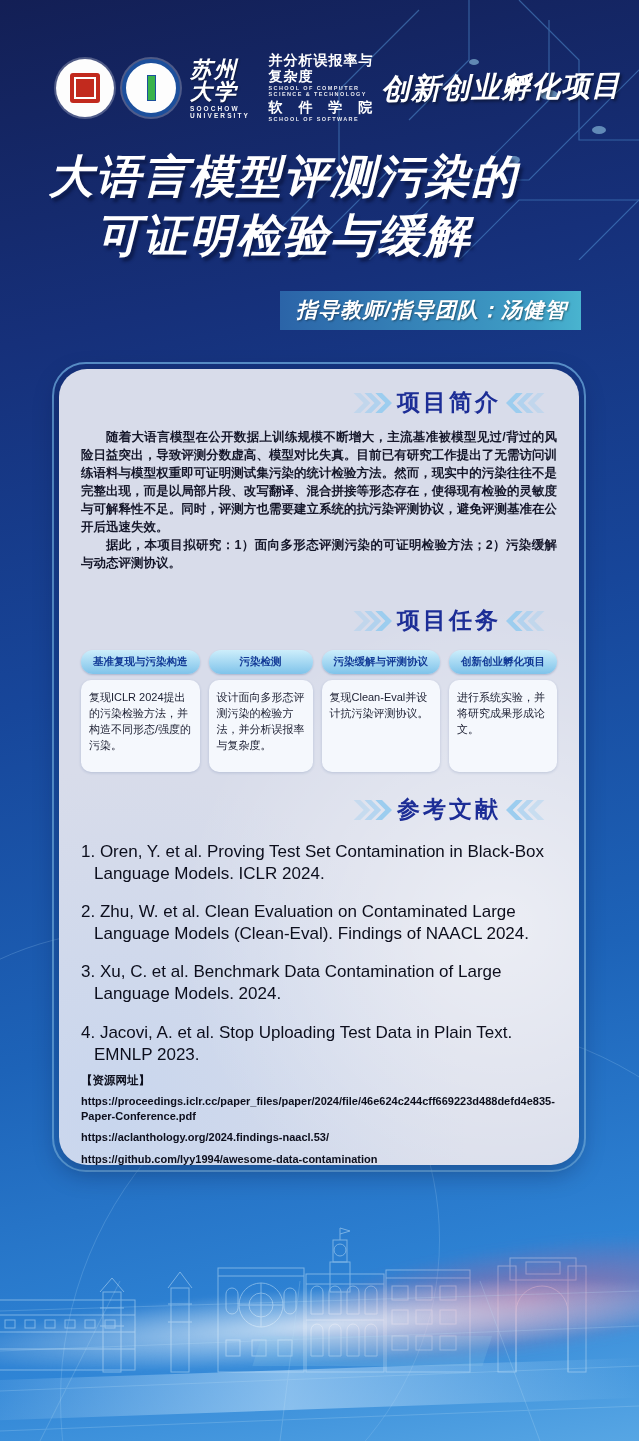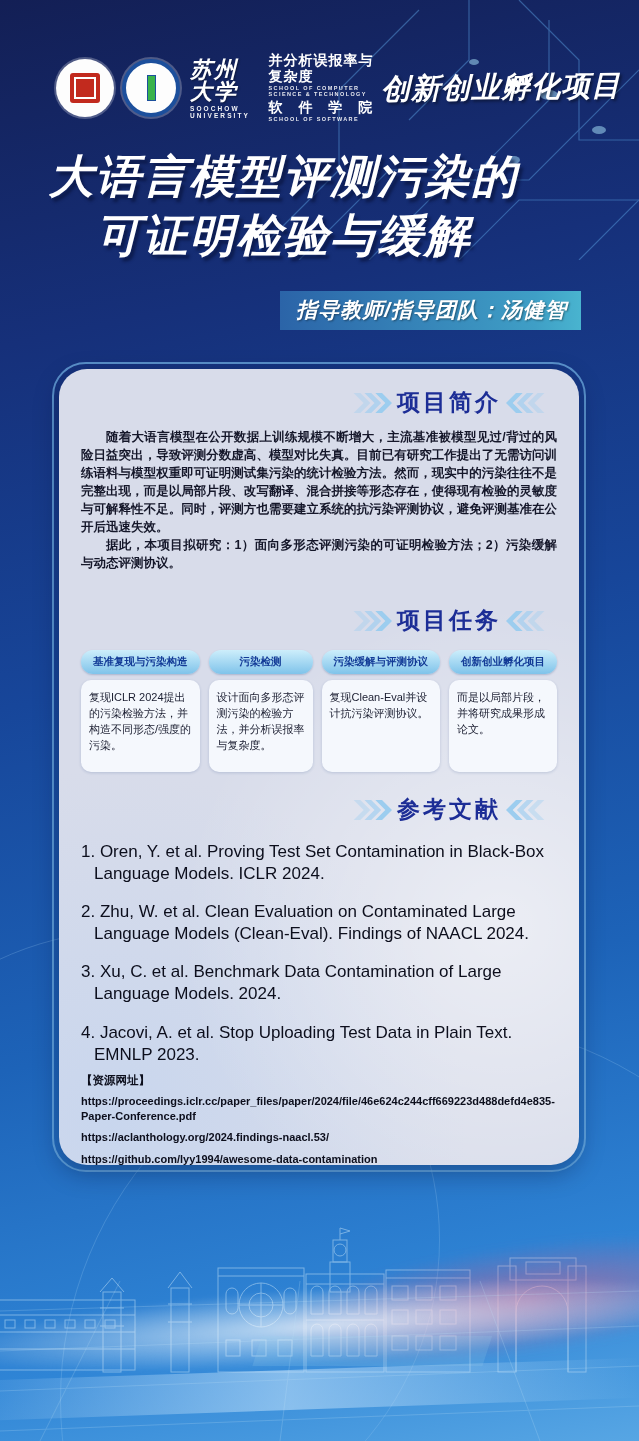--- a/index.html
+++ b/index.html
@@ -185,21 +185,21 @@
     <div>
       <div class="task-pill">污染检测</div>
       <div class="task-body">设计面向多形态评测污染的检验方法，并分析误报率与复杂度。</div>
     </div>
     <div>
       <div class="task-pill">污染缓解与评测协议</div>
       <div class="task-body">复现Clean-Eval并设计抗污染评测协议。</div>
     </div>
     <div>
       <div class="task-pill">创新创业孵化项目</div>
-      <div class="task-body">而是以局部片段，并将研究成果形成论文。</div>
+      <div class="task-body">进行系统实验，并将研究成果形成论文。</div>
     </div>
   </div>
 
   <div class="sec-head refs-head">
     <svg class="chev" viewBox="0 0 60 24">
       <polygon class="c3" points="14,0 26,12 14,24 22,24 34,12 22,0"></polygon>
       <polygon class="c2" points="27,0 39,12 27,24 35,24 47,12 35,0"></polygon>
       <polygon points="40,0 52,12 40,24 48,24 60,12 48,0"></polygon>
     </svg>
     <span class="txt">参考文献</span>

